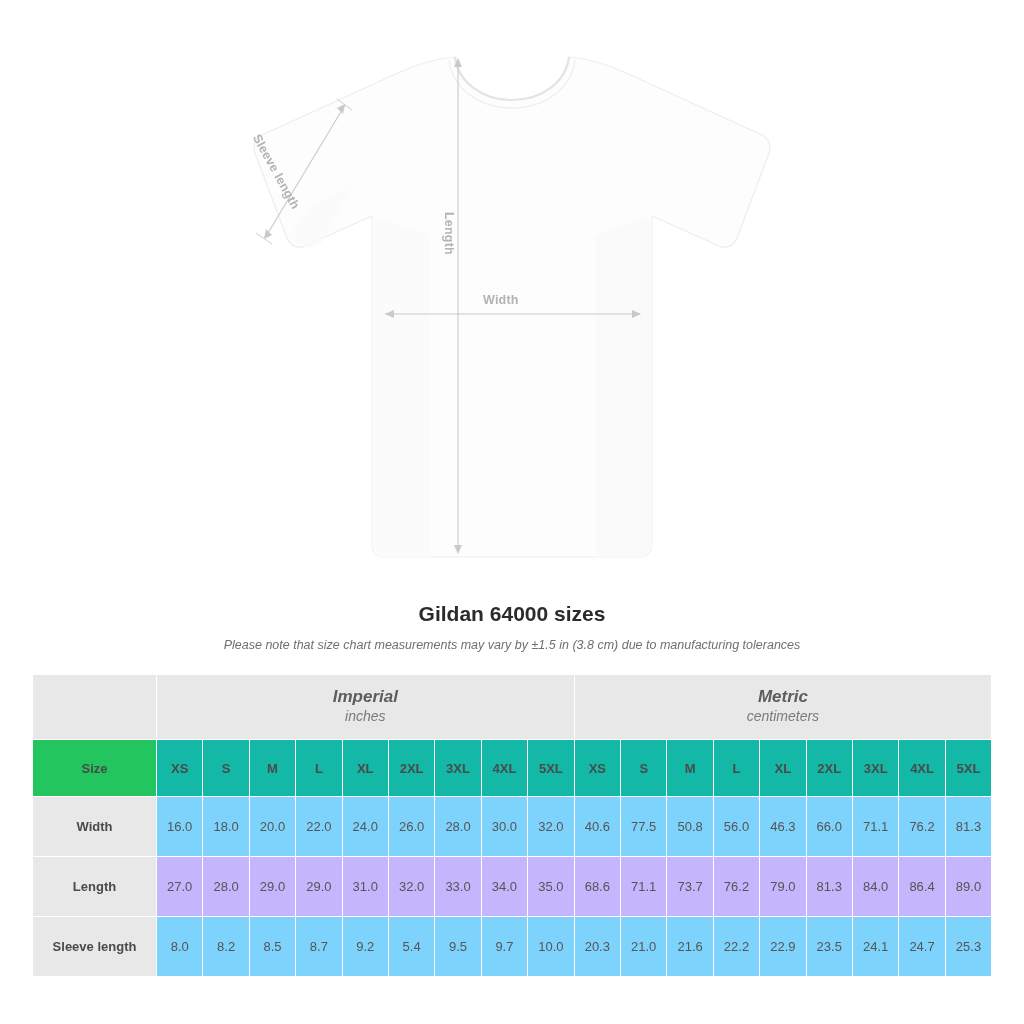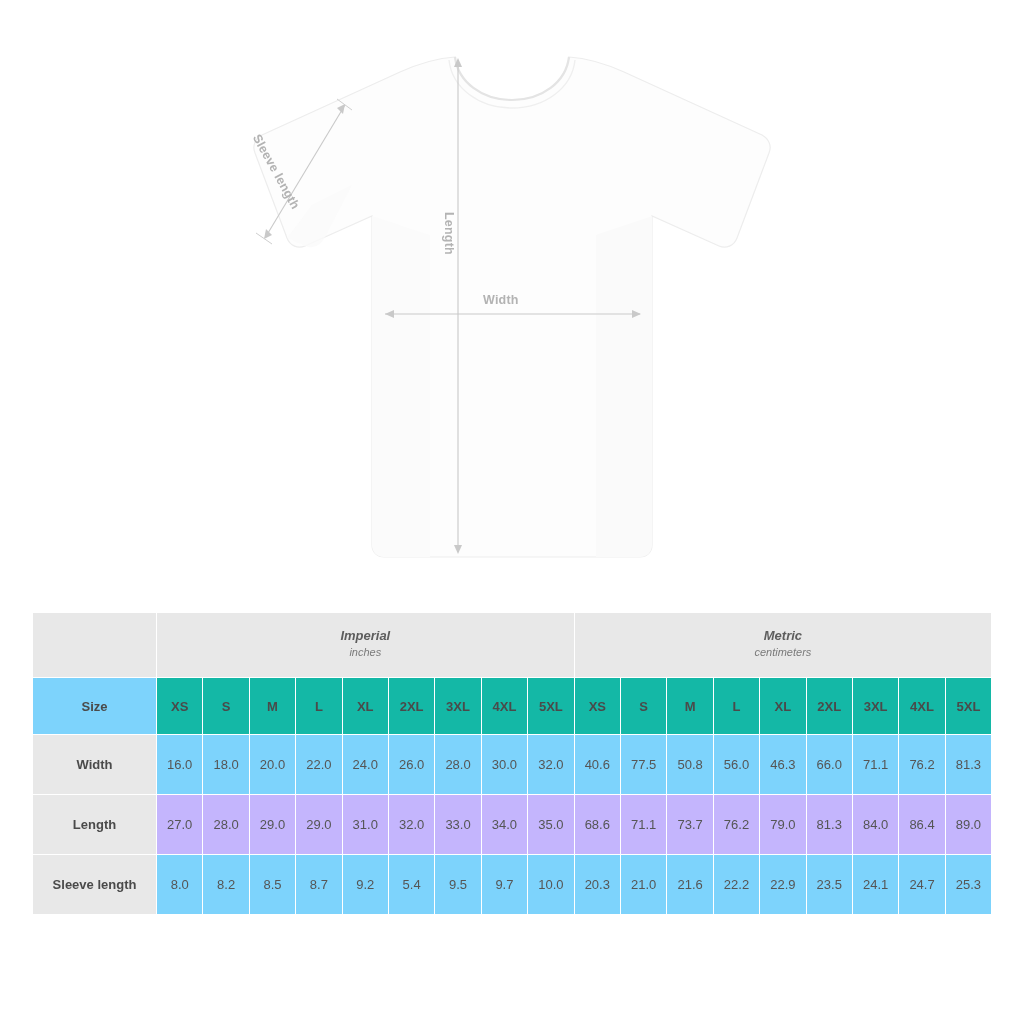--- a/index.html
+++ b/index.html
@@ -95,45 +95,45 @@
     color: #555555;
     font-weight: normal;
     padding: 0;
   }
 
   .unit-head {
     height: 64px;
     background: #e8e8e8;
   }
   .unit-head .unit-name {
-    font-size: 13px;
+    font-size: 17px;
     font-style: italic;
     font-weight: bold;
     color: #5d5d5d;
     line-height: 1.15;
   }
   .unit-head .unit-sub {
-    font-size: 11px;
+    font-size: 14px;
     font-style: italic;
     color: #7a7a7a;
     line-height: 1.5;
   }
   .corner-cell {
     background: #e8e8e8;
   }
 
   tr.head-row td {
     height: 56px;
     background: #14b8a6;
     font-weight: bold;
     color: #4a4a4a;
     font-size: 13px;
   }
   tr.head-row td.row-label {
-    background: #7dd3fc;
+    background: #22c55e;
     font-weight: bold;
     color: #4a4a4a;
   }
 
   tr.data-row td {
     height: 59px;
   }
   tr.data-row.odd td { background: #7dd3fc; }
   tr.data-row.even td { background: #c4b5fd; }
   tr.data-row td.row-label {
@@ -206,20 +206,24 @@
         <line x1="337" y1="99" x2="352" y2="110"></line>
         <line x1="256" y1="233" x2="272" y2="244"></line>
       </g>
     </svg>
 
     <div class="dim-label dim-width">Width</div>
     <div class="dim-label dim-length">Length</div>
     <div class="dim-label dim-sleeve">Sleeve length</div>
   </div>
 
+  <div class="title-block">
+    <h1 class="chart-title">Gildan 64000 sizes</h1>
+    <p class="chart-note">Please note that size chart measurements may vary by ±1.5 in (3.8 cm) due to manufacturing tolerances</p>
+  </div>
 
   <div class="table-wrap">
     <table class="size-table">
       <colgroup id="colgroup-holder">
         <col class="label-col">
       <col class="data-col">
           <col class="data-col">
           <col class="data-col">
           <col class="data-col">
           <col class="data-col">

